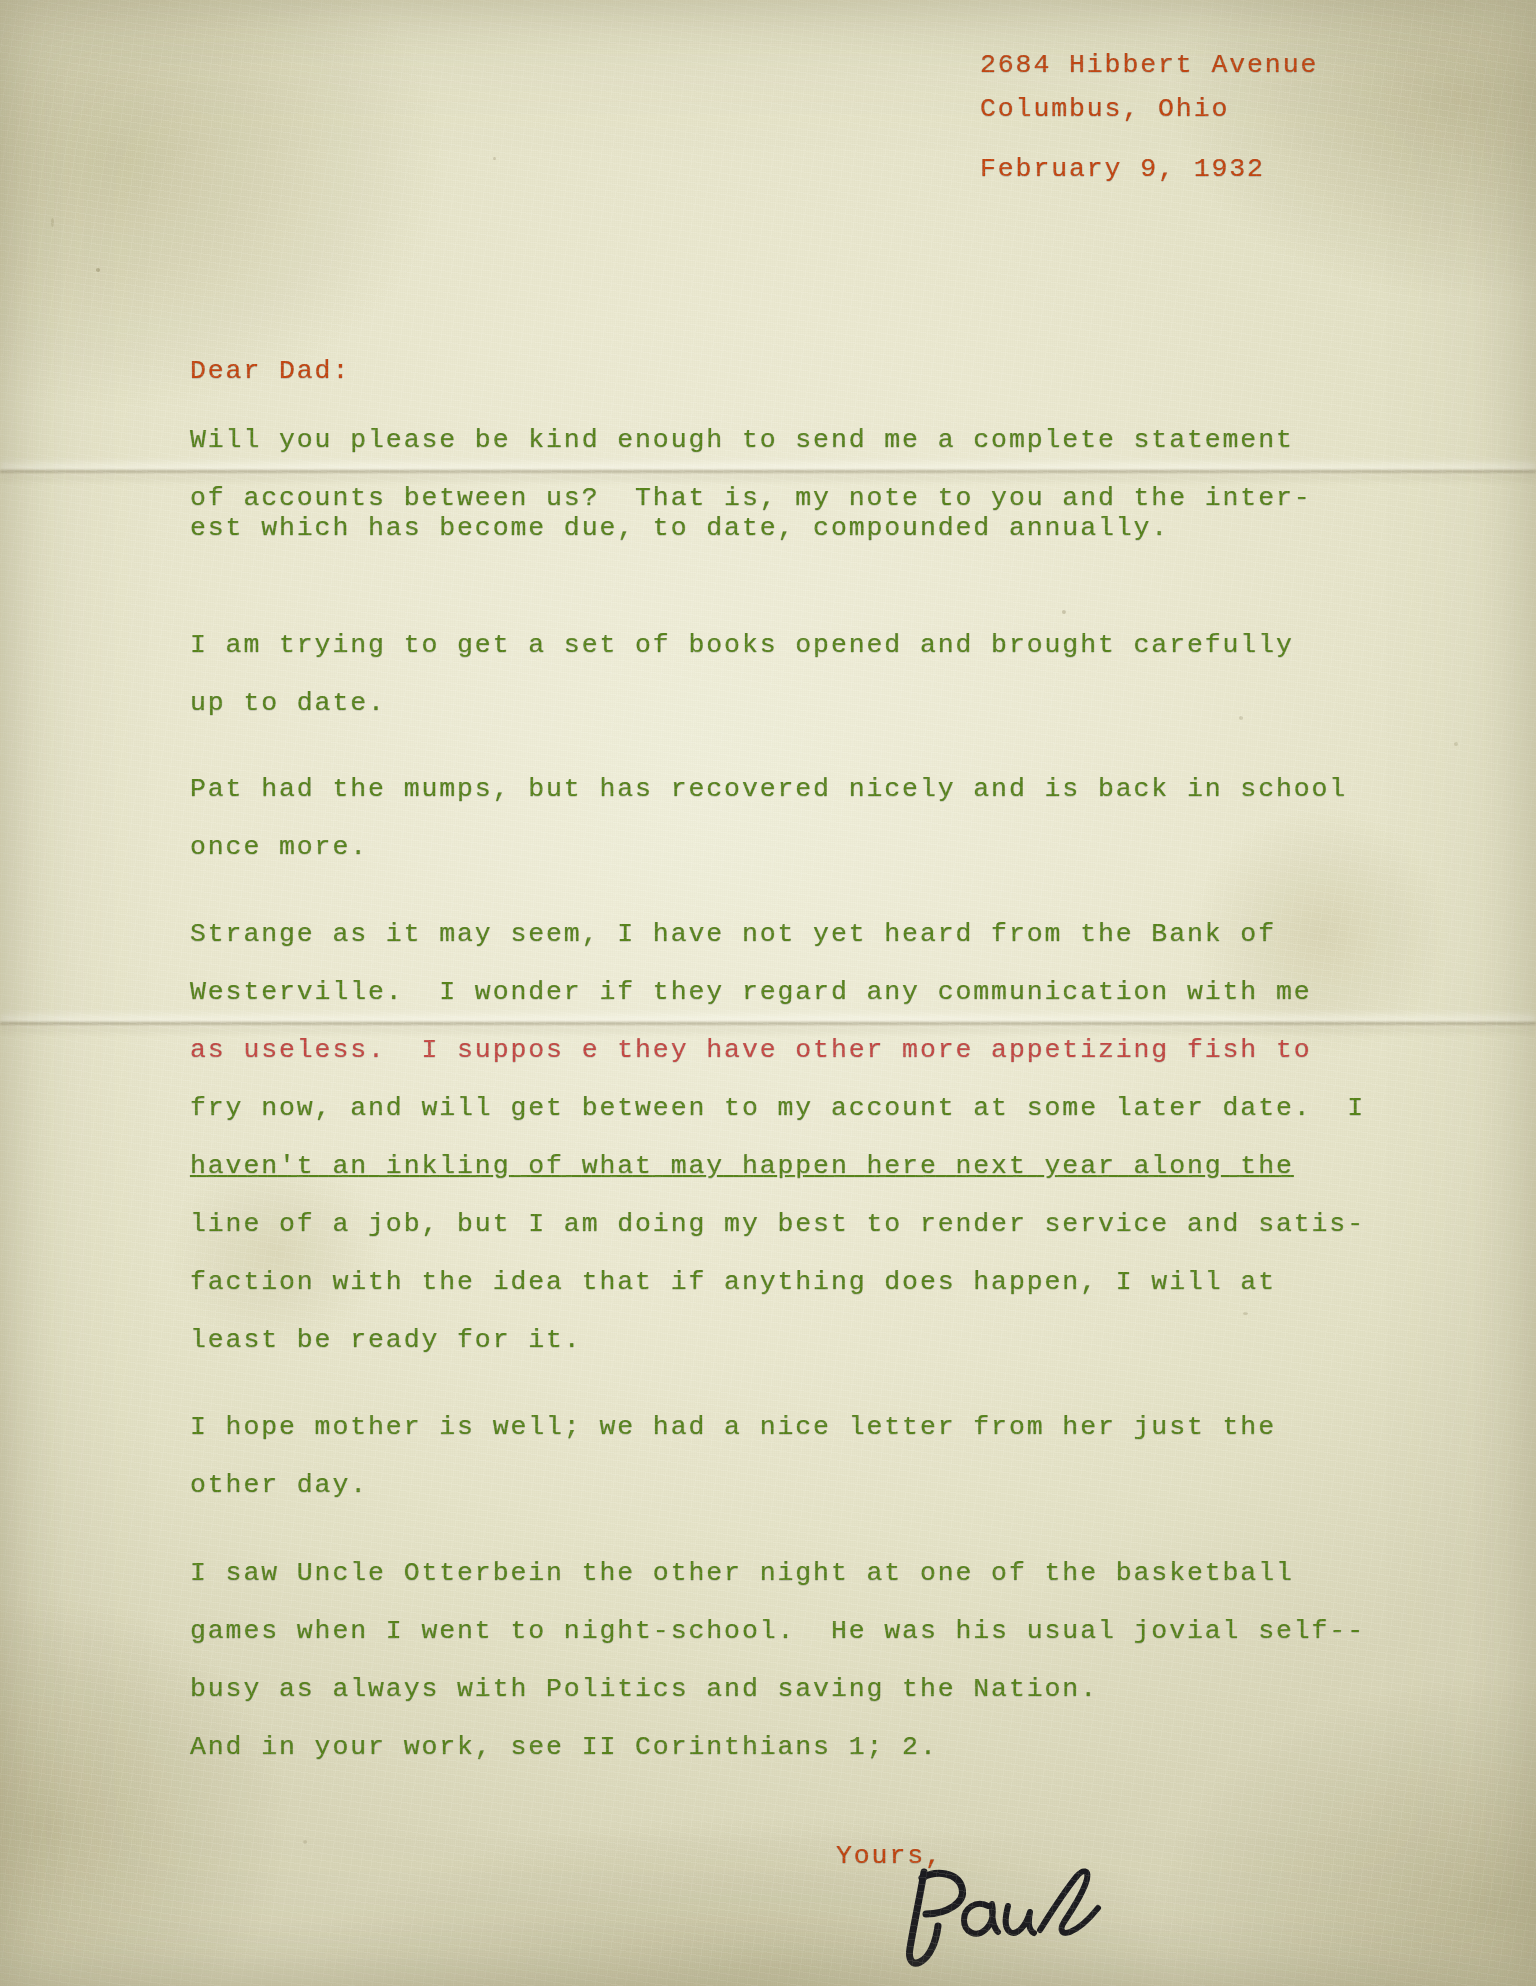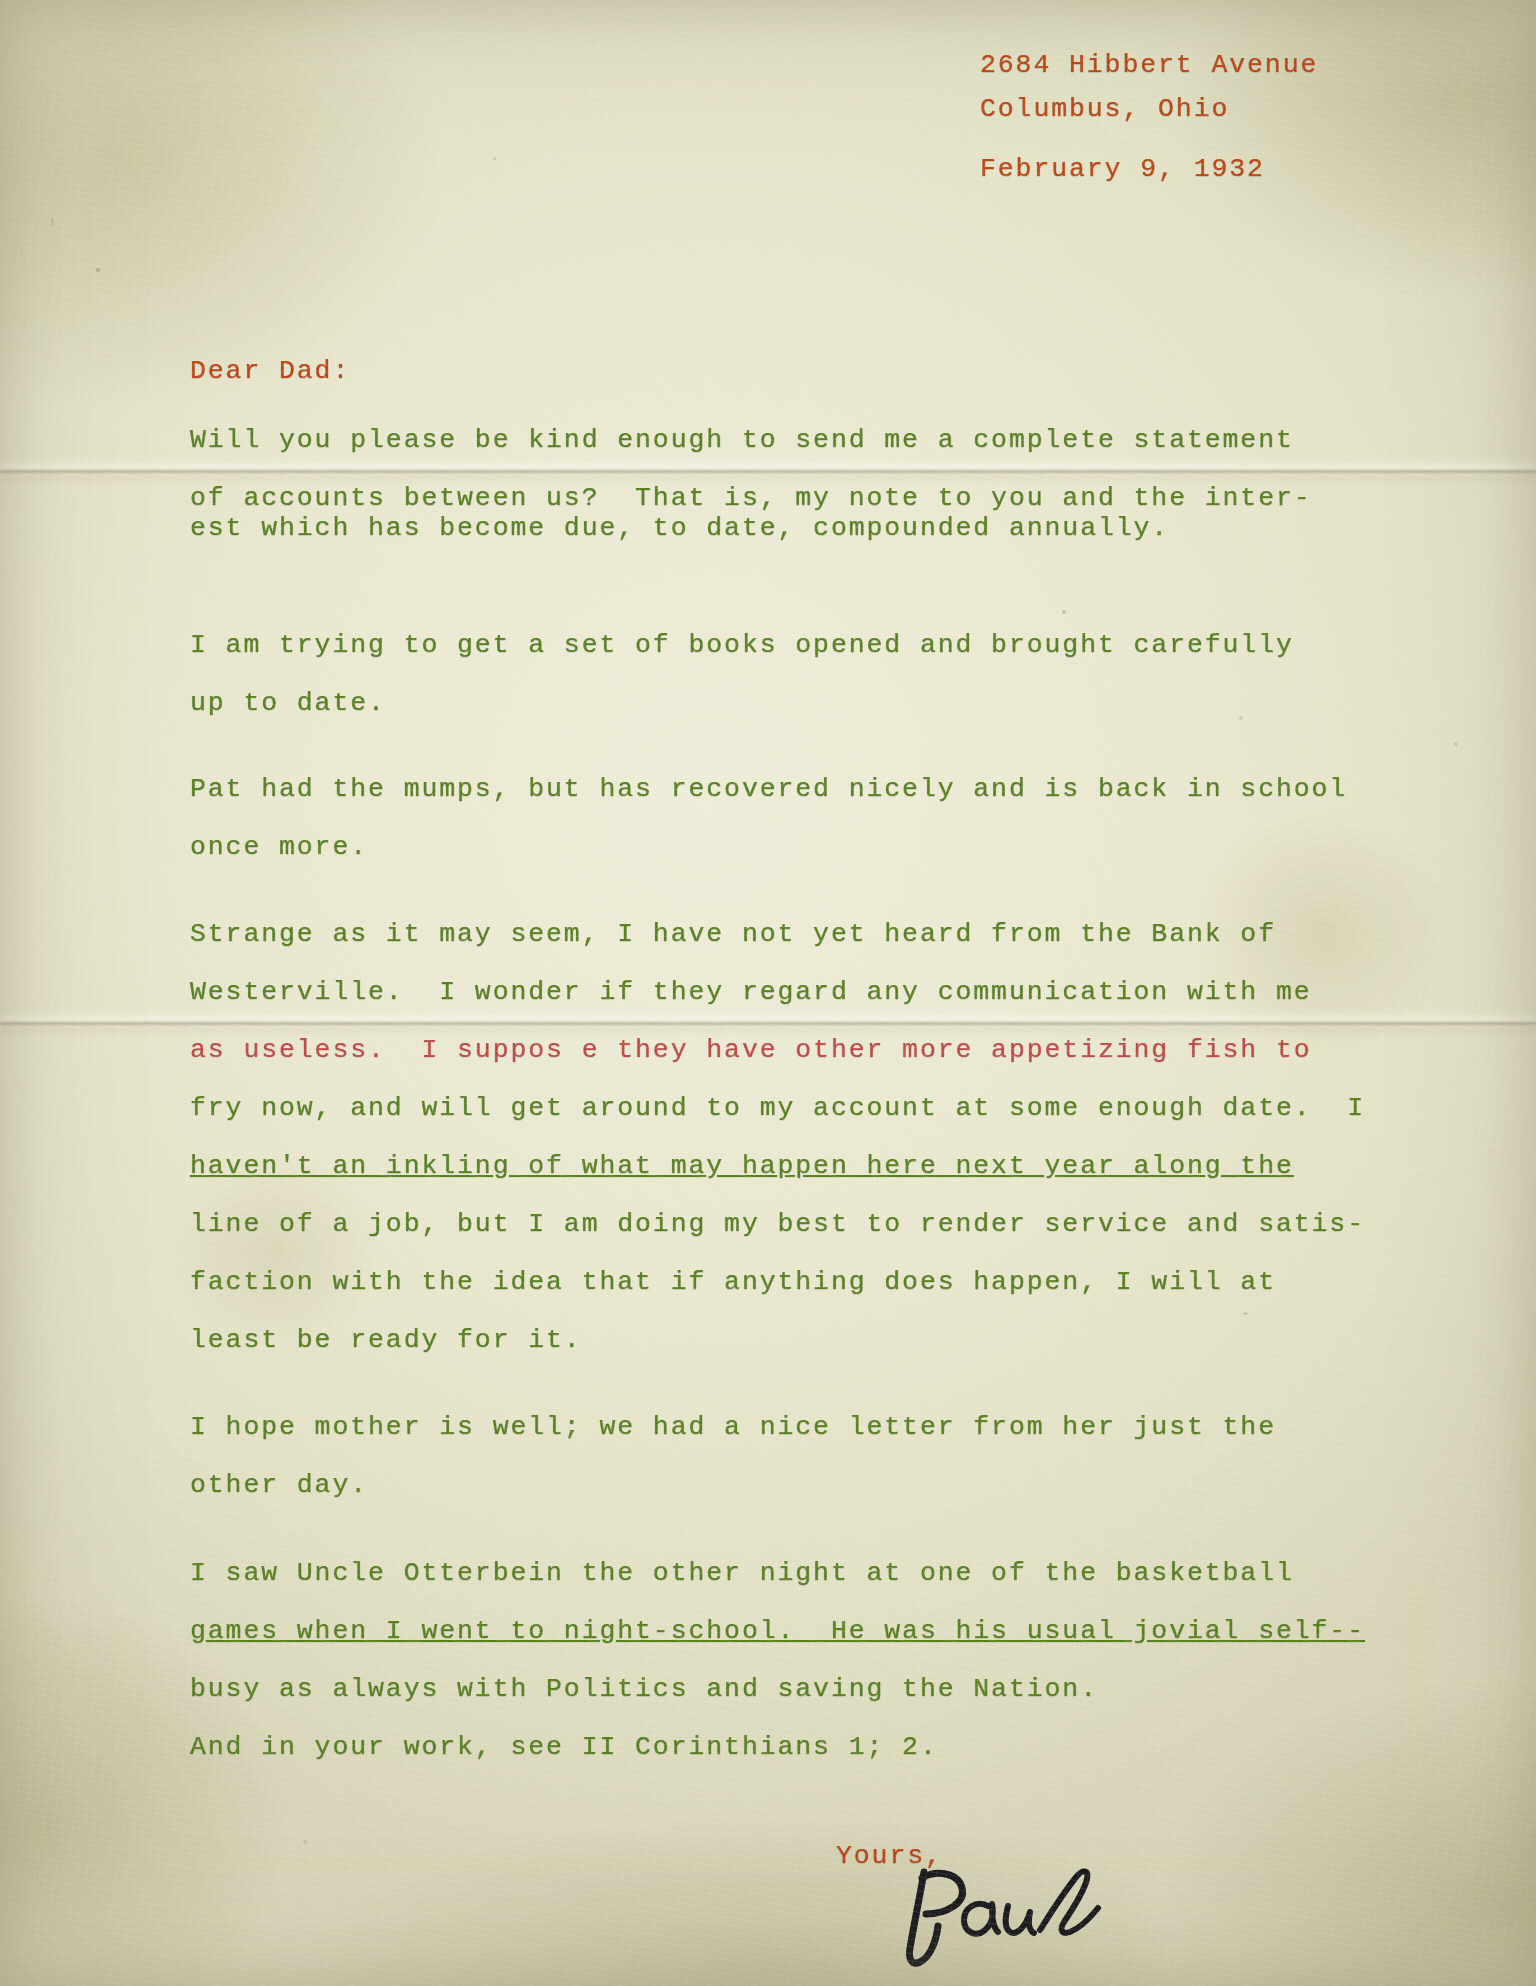--- a/index.html
+++ b/index.html
@@ -165,31 +165,31 @@
 
     <div class="tline" style="left:190px; top:632px;">I am trying to get a set of books opened and brought carefully</div>
     <div class="tline" style="left:190px; top:690px;">up to date.</div>
 
     <div class="tline" style="left:190px; top:776px;">Pat had the mumps, but has recovered nicely and is back in school</div>
     <div class="tline" style="left:190px; top:834px;">once more.</div>
 
     <div class="tline" style="left:190px; top:921px;">Strange as it may seem, I have not yet heard from the Bank of</div>
     <div class="tline" style="left:190px; top:979px;">Westerville.  I wonder if they regard any communication with me</div>
     <div class="tline faint" style="left:190px; top:1037px;">as useless.  I suppos e they have other more appetizing fish to</div>
-    <div class="tline" style="left:190px; top:1095px;">fry now, and will get around to my account at some enough date.  I</div>
+    <div class="tline" style="left:190px; top:1095px;">fry now, and will get between to my account at some later date.  I</div>
     <div class="tline" style="left:190px; top:1153px;text-decoration:underline;">haven't an inkling of what may happen here next year along the</div>
     <div class="tline" style="left:190px; top:1211px;">line of a job, but I am doing my best to render service and satis-</div>
     <div class="tline" style="left:190px; top:1269px;">faction with the idea that if anything does happen, I will at</div>
     <div class="tline" style="left:190px; top:1327px;">least be ready for it.</div>
 
     <div class="tline" style="left:190px; top:1414px;">I hope mother is well; we had a nice letter from her just the</div>
     <div class="tline" style="left:190px; top:1472px;">other day.</div>
 
     <div class="tline" style="left:190px; top:1560px;">I saw Uncle Otterbein the other night at one of the basketball</div>
-    <div class="tline" style="left:190px; top:1618px;text-decoration:underline;">games when I went to night-school.  He was his usual jovial self--</div>
+    <div class="tline" style="left:190px; top:1618px;">games when I went to night-school.  He was his usual jovial self--</div>
     <div class="tline" style="left:190px; top:1676px;">busy as always with Politics and saving the Nation.</div>
 
     <div class="tline" style="left:190px; top:1734px;">And in your work, see II Corinthians 1; 2.</div>
 
     <div class="tline strong" style="left:836px; top:1843px;">Yours,</div>
   </div>
 
   <div id="signature" style="left:884px; top:1862px; width:260px; height:110px;">
     <svg width="260" height="110" viewBox="0 0 260 110" aria-hidden="true">
       <g fill="none" stroke="#1b1b20" stroke-linecap="round" stroke-linejoin="round">

